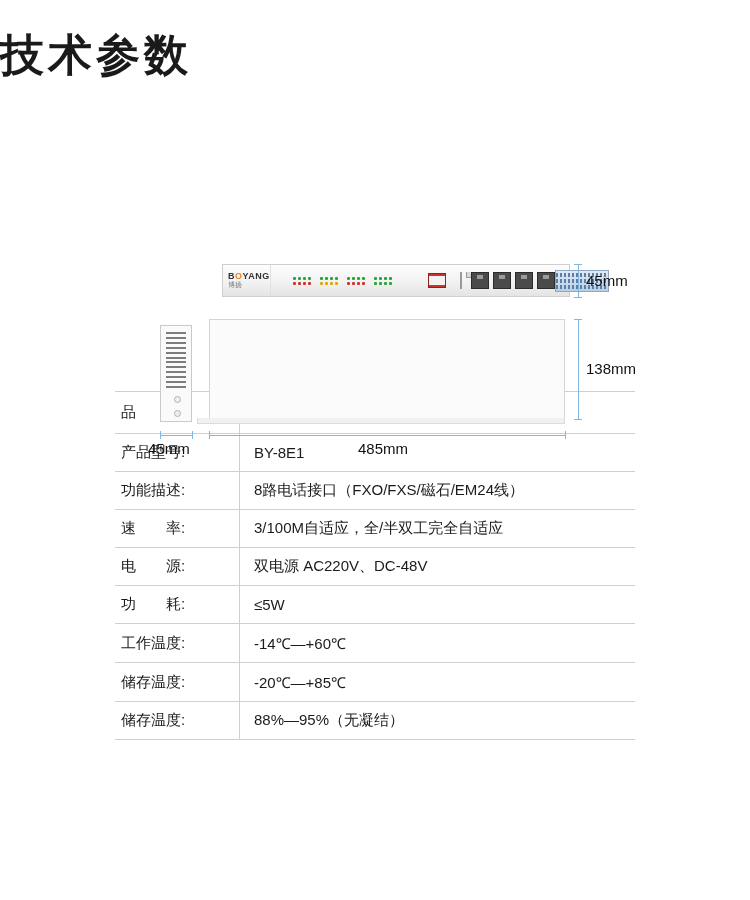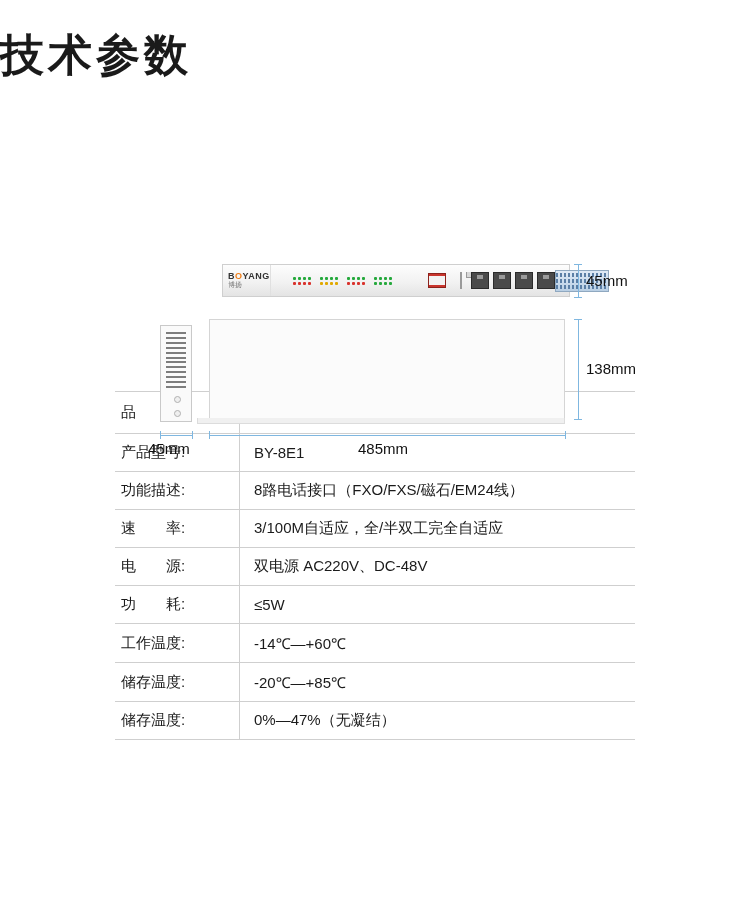--- a/index.html
+++ b/index.html
@@ -493,16 +493,16 @@
       <tr>
         <td class="spec-label">工作温度:</td>
         <td class="spec-value">-14℃—+60℃</td>
       </tr>
       <tr>
         <td class="spec-label">储存温度:</td>
         <td class="spec-value">-20℃—+85℃</td>
       </tr>
       <tr>
         <td class="spec-label">储存温度:</td>
-        <td class="spec-value">0%—47%（无凝结）</td>
+        <td class="spec-value">88%—95%（无凝结）</td>
       </tr>
     </tbody>
 </table>
 
 </body></html>

